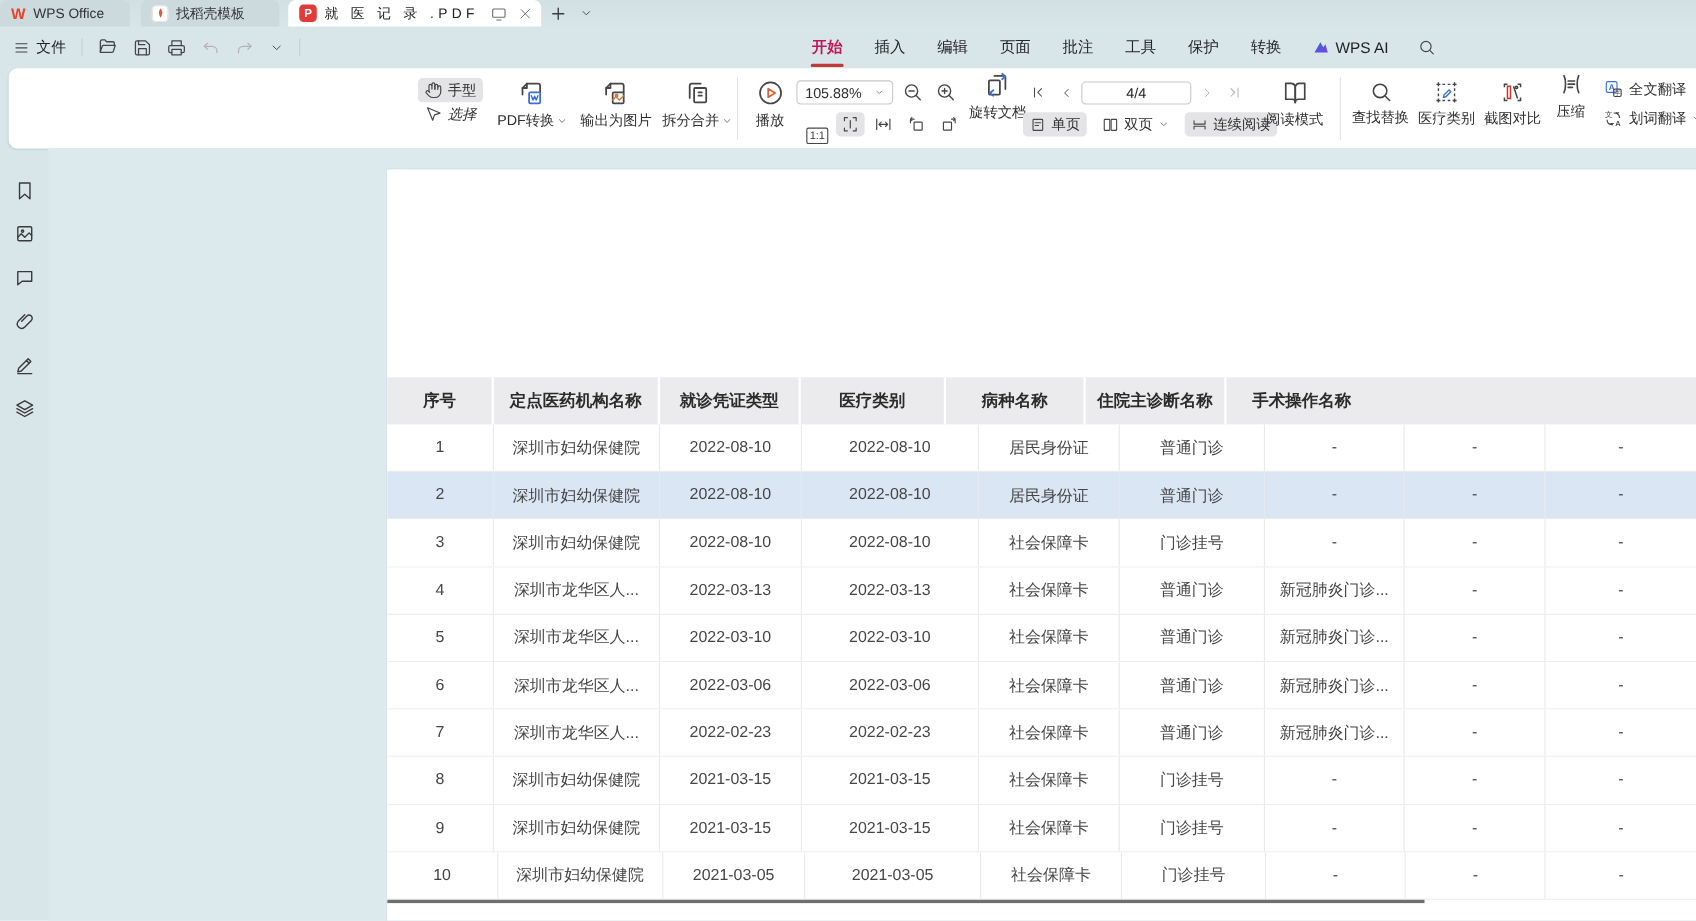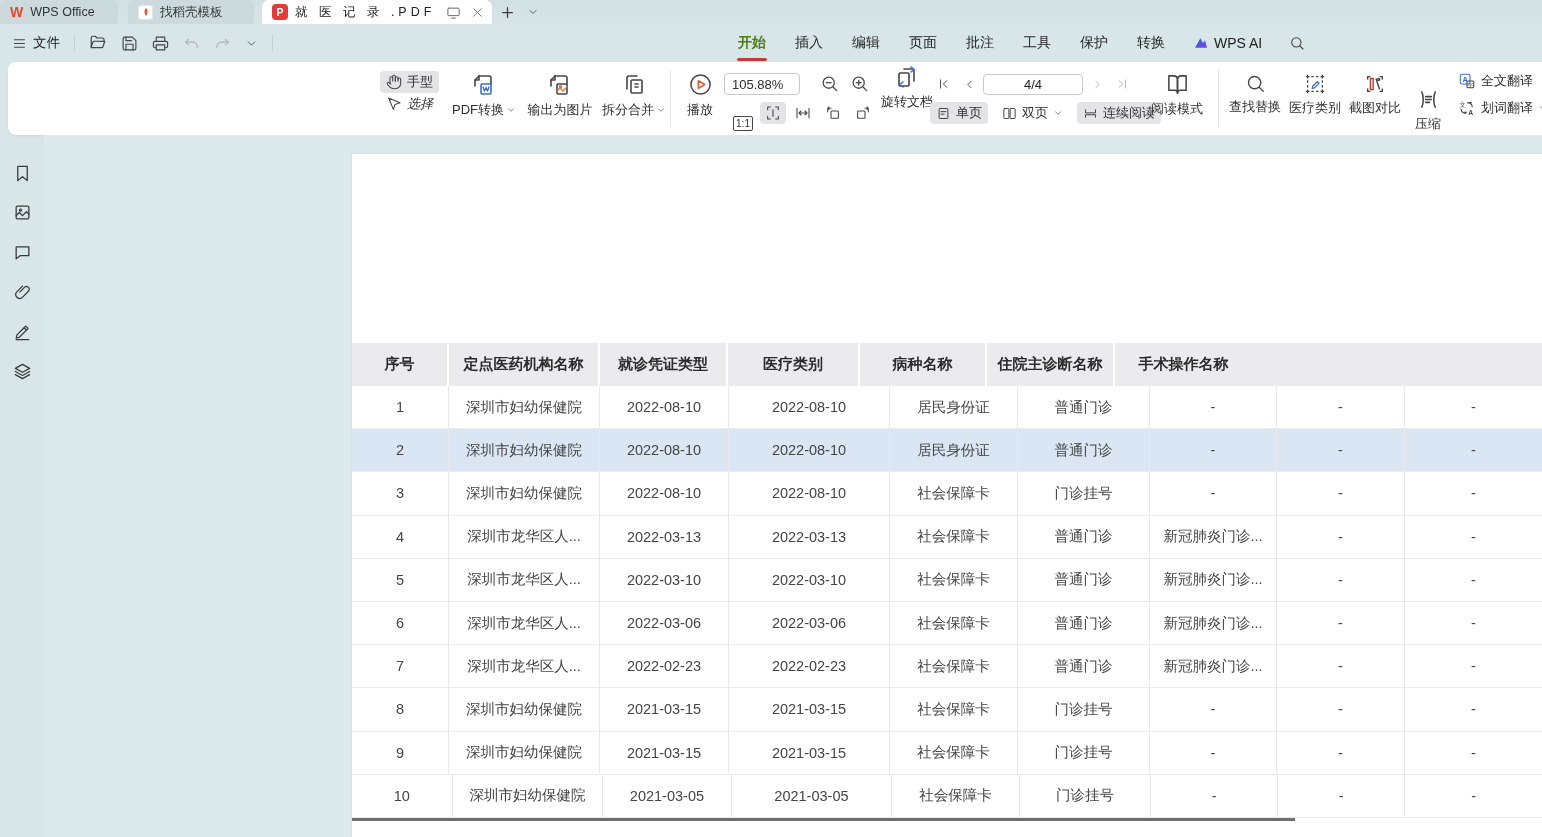--- a/index.html
+++ b/index.html
@@ -33,21 +33,21 @@
   .icon-btn { display:flex; align-items:center; justify-content:center; cursor:pointer; }
 
   
   .menubar { position:absolute; left:0; top:24px; width:100%; height:38px; }
   .menu-left { position:absolute; left:12px; top:0; height:38px; display:flex; align-items:center; gap:14px; }
   .file-btn { display:flex; align-items:center; gap:6px; font-size:13.5px; color:#222; cursor:pointer; }
   .vsep { width:1px; height:16px; background:#c3d0d4; }
   .dim .ic { stroke:#b3b3b3; }
   .ribbon { position:absolute; left:737px; top:0; height:38px; display:flex; align-items:center; gap:27px; }
   .rtab { font-size:14px; color:#262626; cursor:pointer; position:relative; padding:2px 1px; }
-  .rtab.active { color:#4d7c0f; font-weight:bold; }
+  .rtab.active { color:#be185d; font-weight:bold; }
   .rtab.active::after { content:""; position:absolute; left:0; right:0; bottom:-7px; height:3px;
     border-radius:2px; background:#c5393b; }
   .wps-ai { display:flex; align-items:center; gap:5px; font-size:14px; color:#222; cursor:pointer; }
 
   
   .toolbar { position:absolute; left:8px; top:62px; right:0; height:73px; background:#fff;
     border-radius:8px 0 0 8px; box-shadow:0 1px 2px rgba(30,60,70,.08); }
   .tb { position:absolute; font-size:13px; color:#2f2f2f; }
   .toggle { display:flex; align-items:center; gap:5px; padding:2px 6px; border-radius:4px; cursor:pointer; white-space:nowrap; }
   .toggle.on { background:#e4e4e6; }
@@ -277,21 +277,21 @@
   <div class="tb bigbtn" style="left:668px; top:10px; width:48px;">
     <svg width="25" height="25" viewBox="0 0 24 24">
         <circle cx="12" cy="12" r="9.2" fill="none" stroke="#454545" stroke-width="1.5"></circle>
         <path d="M10 8.3v7.4l6-3.7z" fill="none" stroke="#d4633a" stroke-width="1.6" stroke-linejoin="round"></path>
       </svg>
     <span class="lbl">
         <span>播放</span>
       </span>
   </div>
 
-  <div class="tb combo" style="left:716px; top:11px; width:76px;gap:12px;">
+  <div class="tb combo" style="left:716px; top:11px; width:88px;gap:12px;">
     <span style="font-size:13px;">105.88%</span>
     <svg width="10" height="10" viewBox="0 0 24 24" class="ic">
         <path d="M6 9l6 6 6-6"></path>
       </svg>
   </div>
   <div class="tb icon-btn" style="left:812px; top:12px;">
     <svg width="19" height="19" viewBox="0 0 24 24" class="ic">
         <circle cx="11" cy="11" r="7"></circle>
         <path d="M16.5 16.5L21 21M8 11h6"></path>
       </svg>
@@ -430,21 +430,21 @@
     <svg width="22" height="22" viewBox="0 0 24 24" fill="none" stroke="#454545" stroke-width="1.5">
         <path d="M4 7V4h3M20 7V4h-3M4 17v3h3M20 17v3h-3"></path>
         <path d="M10 6h-3v12h3z" stroke="#c0392b"></path>
         <path d="M13 6l4 12"></path>
         <circle cx="16" cy="7" r="1.2"></circle>
       </svg>
     <span class="lbl">
         <span>截图对比</span>
       </span>
   </div>
-  <div class="tb bigbtn" style="left:1398px; top:26px; width:44px;">
+  <div class="tb bigbtn" style="left:1398px; top:3px; width:44px;">
     <svg width="23" height="23" viewBox="0 0 24 24" class="ic">
         <path d="M5 4C7 8 7 16 5 20M19 4c-2 4-2 12 0 16"></path>
         <path d="M9 9h6M9 12h6M9 15h4"></path>
       </svg>
     <span class="lbl">
         <span>压缩</span>
       </span>
   </div>
 
   <div class="tb" style="left:1450px; top:10px;">

